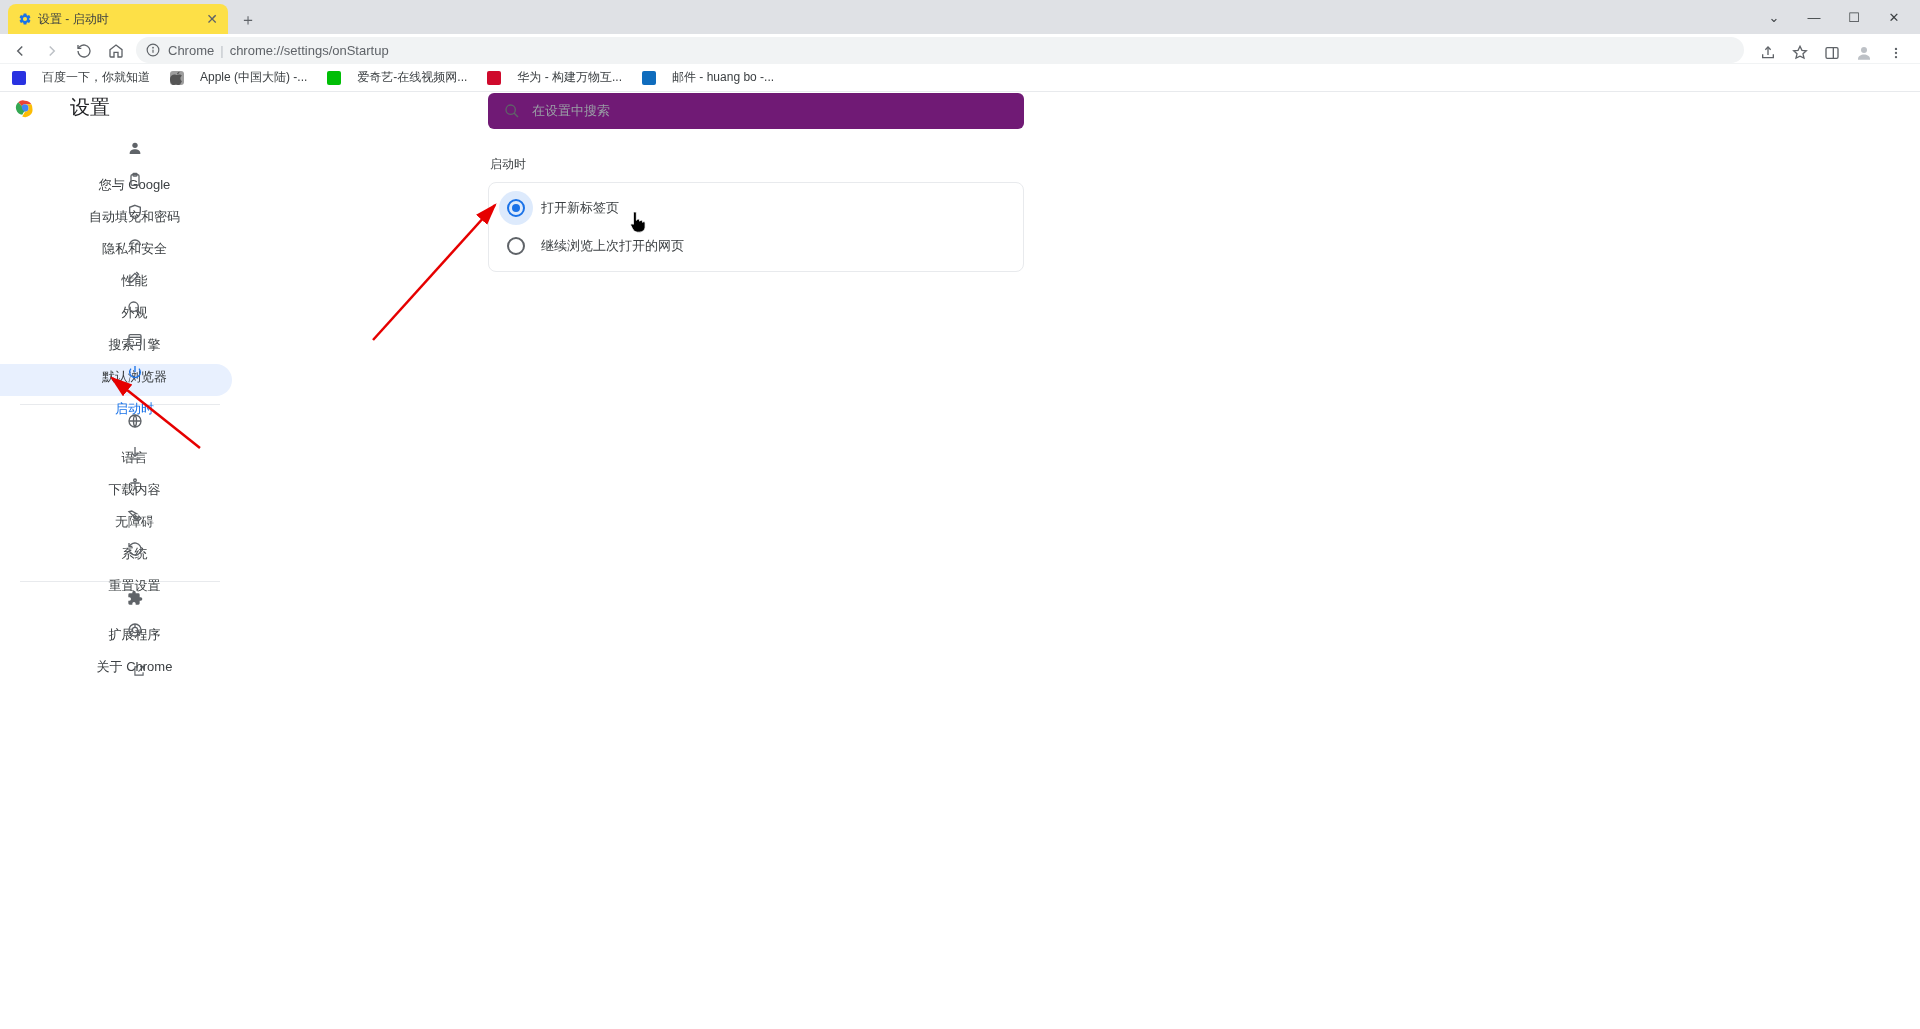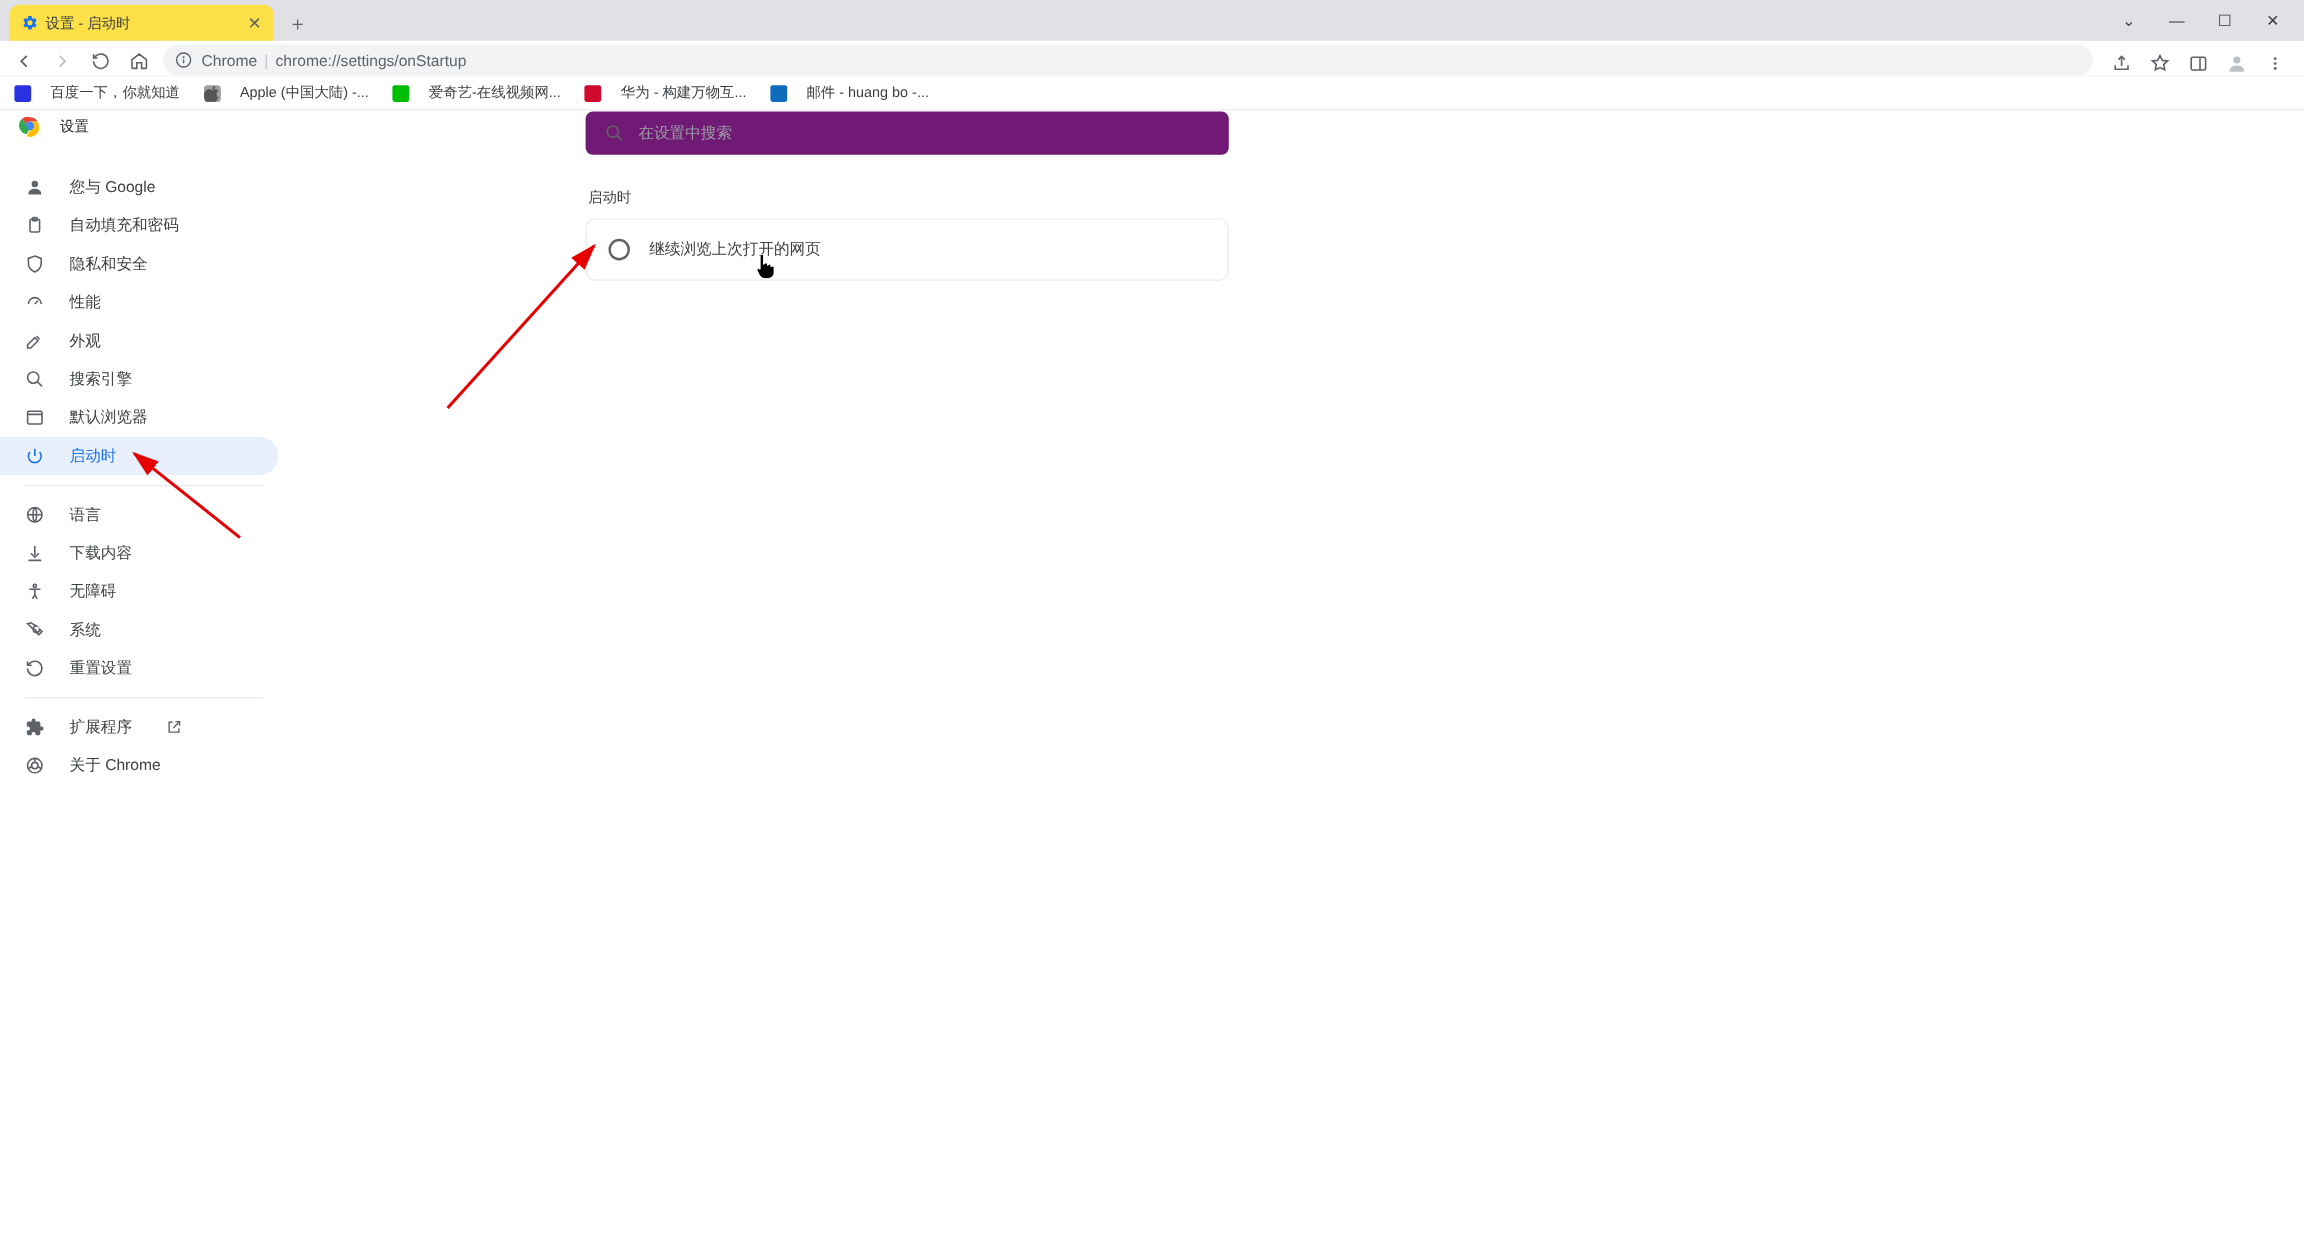--- a/index.html
+++ b/index.html
@@ -49,37 +49,38 @@
     height: 28px; background: #fff; display: flex; align-items: center;
     padding: 0 12px; gap: 20px; font-size: 12px; color: #3c4043;
     border-bottom: 1px solid #e8eaed;
   }
   .bm { display: flex; align-items: center; gap: 16px; }
   .bm-ico { width: 14px; height: 14px; border-radius: 2px; display:inline-block; }
   .settings-header {
     position: absolute; top: 94px; left: 14px; display: flex; align-items: center; gap: 14px;
   }
   .settings-header .logo { width: 22px; height: 22px; }
-  .settings-header .title { font-size: 12px; color: #202124; }
+  .settings-header .title { font-size: 20px; color: #202124; margin-left: 20px; }
 
   .searchbox {
     width: 536px; height: 36px; background: #701a75; border-radius: 6px;
     display: flex; align-items: center; padding: 0 16px; color: #5f6368; font-size: 13px;
     position: absolute; top: 93px; left: 488px;
   }
   .searchbox .sicon { margin-right: 12px; }
 
   
   .sidebar {
     position: absolute; top: 140px; left: 0; width: 232px;
   }
   .side-item {
     height: 32px; display: flex; align-items: center; gap: 20px;
-    padding-left: 20px; font-size: 13px; color: #3c4043; border-radius: 0 16px 16px 0;
+    padding-left: 37px; font-size: 13px; color: #3c4043; border-radius: 0 16px 16px 0;
     cursor: pointer;
+    flex-direction: column;
   }
   .side-item .sic { width: 18px; height: 18px; color: #5f6368; display:flex; align-items:center; justify-content:center; }
   .side-item.selected { background: #e8f0fe; color: #1a73e8; }
   .side-item.selected .sic { color: #1a73e8; }
   .side-div { height: 1px; background: #e8eaed; margin: 8px 12px 8px 20px; }
   .side-item .ext-launch { margin-left: 8px; color: #5f6368; }
 
   
   .section-title {
     position: absolute; top: 156px; left: 490px; font-size: 12px; color: #3c4043;
@@ -402,20 +403,24 @@
           <path d="M12 3v5M4 16l4-3M20 16l-4-3"></path>
         </svg>
       </span>
     <span>关于 Chrome</span>
   </div>
 </div>
 
 <div class="section-title">启动时</div>
 
 <div class="card">
+  <div class="radio-row">
+    <span class="radio checked checked-halo"></span>
+    <span>打开新标签页</span>
+  </div>
   <div class="radio-row">
     <span class="radio"></span>
     <span>继续浏览上次打开的网页</span>
   </div>
 </div>
 
 <svg class="arrow-svg" style="top:195px; left:365px;" width="160" height="150">
   <defs>
       <marker id="ah1" markerWidth="10" markerHeight="10" refX="8" refY="3" orient="auto">
         <path d="M0,0 L0,6 L9,3 z" fill="#e60000"></path>

